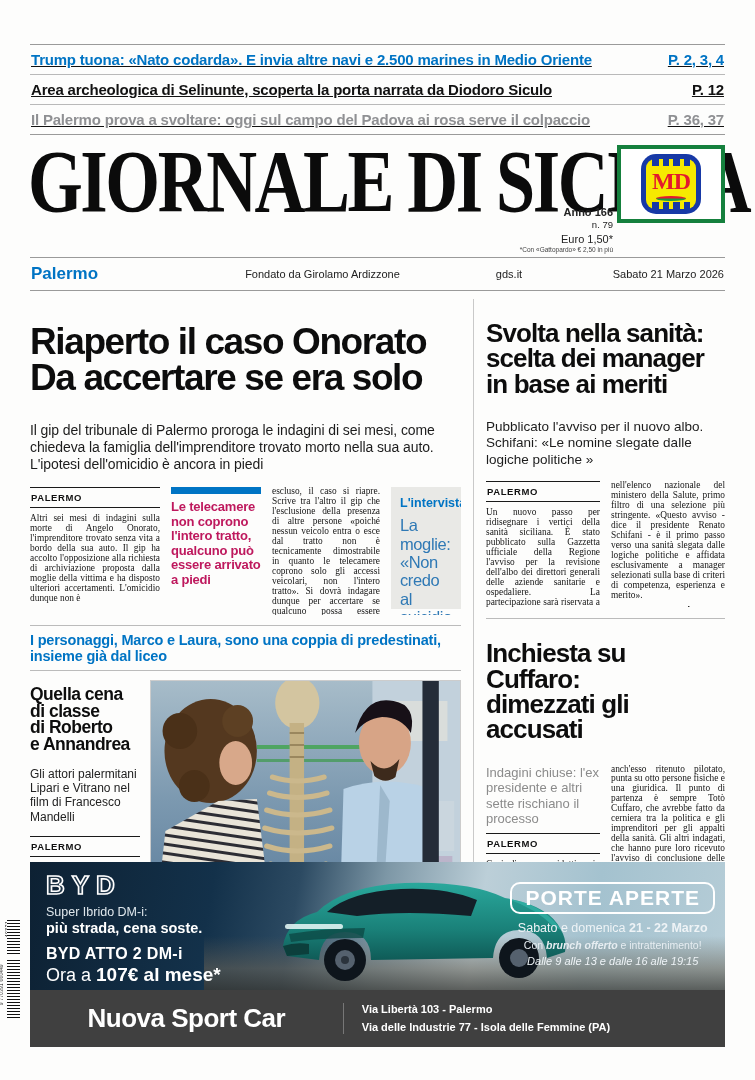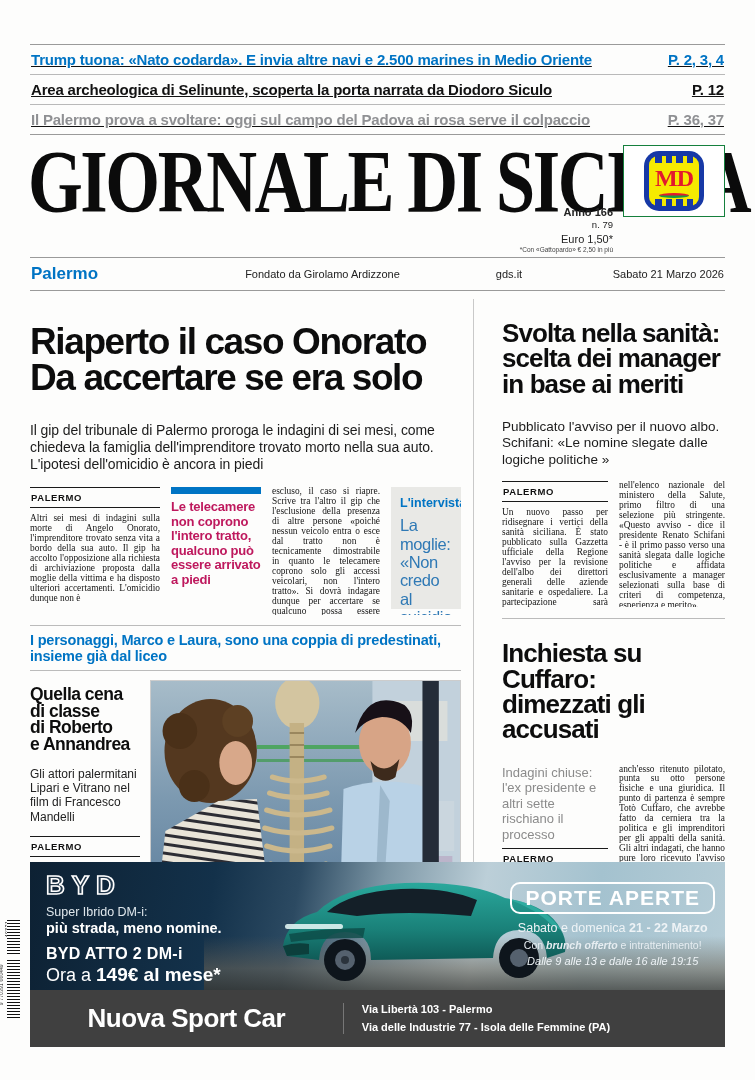--- a/index.html
+++ b/index.html
@@ -8,21 +8,21 @@
   
   .briefs{margin:44px 30px 0;border-top:1px solid #9a9a9a;text-decoration:underline;}
   .brief-row{display:flex;justify-content:space-between;align-items:center;padding:6px 1px;border-bottom:1px solid #b9b9b9;font-weight:bold;font-size:15px;letter-spacing:-0.2px;}
   .brief-row:last-child{border-bottom:1px solid #9a9a9a;}
   .c-blue{color:#0074c4}.c-black{color:#121212}.c-gray{color:#8f9093}
   .brief-page{white-space:nowrap;margin-left:16px;}
 
   
   .masthead{position:relative;margin:8px 30px 0;height:108px;}
   .mast-title{position:absolute;left:-2px;top:-12px;font-family:"Liberation Serif",serif;font-weight:bold;font-size:88px;letter-spacing:-3px;white-space:nowrap;color:#0b0b0b;transform:scale(0.80,1.0);transform-origin:left top;}
-  .logo-box{position:absolute;right:0;top:2px;width:100px;height:70px;border:1px solid #15803d;background:#fff;display:flex;align-items:center;justify-content:center;}
+  .logo-box{position:absolute;right:0;top:2px;width:100px;height:70px;border:4px solid #15803d;background:#fff;display:flex;align-items:center;justify-content:center;}
   .md-logo{width:60px;height:60px;background:#1739a6;border-radius:15px;position:relative;display:flex;align-items:center;justify-content:center;}
   .md-inner{position:absolute;inset:5px;background:#f6ea00;border-radius:9px;}
   .md-teeth{position:absolute;left:11px;right:11px;height:8px;display:flex;gap:4px;z-index:2;}
   .md-teeth.t{top:4px}.md-teeth.b{bottom:4px}
   .md-teeth i{flex:1;background:#1739a6;}
   .md-text{position:relative;z-index:3;color:#e3192e;font-family:"Liberation Serif",serif;font-weight:bold;font-size:24px;letter-spacing:-1px;margin-top:-6px;}
   .md-swoosh{position:absolute;z-index:3;bottom:13px;left:50%;transform:translateX(-50%);width:30px;height:5px;border-radius:50%;background:linear-gradient(#e3192e 0 2px,#169e3e 3px 5px);}
   .anno{position:absolute;right:112px;top:62px;text-align:right;line-height:1.3;color:#222;}
   .anno-l1{font-weight:bold;font-size:11px;}
   .anno-l2{font-size:9.5px;}
@@ -32,21 +32,21 @@
   
   .dateline{margin:6px 30px 0;border-top:1px solid #9a9a9a;border-bottom:1px solid #9a9a9a;display:flex;align-items:center;padding:6px 1px;font-size:11px;color:#222;height:20px;}
   .dl-edition{width:170px;color:#0074c4;font-weight:bold;font-size:17px;}
   .dl-founded{flex:1;text-align:center;}
   .dl-site{width:130px;text-align:center;}
   .dl-date{width:150px;text-align:right;}
 
   
   .main{display:grid;grid-template-columns:443px 1fr;margin:8px 30px 0;height:572px;overflow:hidden;}
   .lcol{padding-right:12px;}
-  .rcol{border-left:1px solid #c9c9c9;padding-left:28px;}
+  .rcol{border-left:1px solid #c9c9c9;padding-left:12px;}
 
   .hl-multiline{white-space:pre-line;}
   .lead-hl{font-size:37px;font-weight:bold;line-height:0.99;letter-spacing:-1.4px;color:#0d0d0d;}
   .standfirst{margin-top:10px;font-size:14px;line-height:1.22;color:#1c1c1c;letter-spacing:-0.1px;}
   .lead-cols{display:grid;grid-template-columns:130px 90px 108px 1fr;column-gap:11px;margin-top:10px;height:128px;overflow:hidden;}
   .kicker{font-size:9.5px;font-weight:bold;letter-spacing:0.6px;border-top:1.5px solid #1a1a1a;border-bottom:1px solid #1a1a1a;padding:4px 1px;margin-bottom:6px;color:#111;}
   .bodytext{font-family:"Liberation Serif",serif;font-size:9.4px;line-height:1.06;text-align:justify;color:#151515;}
   .byline{text-align:right;font-size:9.5px;font-weight:bold;margin-top:3px;color:#111;}
   .byline .pg{color:#41668c;margin-left:4px;}
   .pq-bar{height:7px;background:#0074c4;margin-bottom:6px;}
@@ -296,24 +296,24 @@
 
   </section>
 </main>
 
 <div class="ad">
   <div class="ad-main">
     <div class="ad-road"></div>
     <div class="byd-block">
       <div class="byd-logo">BYD</div>
       <div class="byd-tag1">Super Ibrido DM-i:</div>
-      <div class="byd-tag2">più strada, meno nomine.</div>
+      <div class="byd-tag2">più strada, cena soste.</div>
       <div class="byd-model">BYD ATTO 2 DM-i</div>
       <div class="byd-offer">
-        <span>Ora a </span><b>149€ al mese*</b>
+        <span>Ora a </span><b>107€ al mese*</b>
       </div>
     </div>
     <svg class="car" width="310" height="118" viewBox="0 0 310 118">
       <defs>
         <linearGradient id="carb" x1="0" y1="0" x2="0" y2="1">
           <stop offset="0" stop-color="#2aa89c"></stop>
             <stop offset="0.6" stop-color="#1a8179"></stop>
             <stop offset="1" stop-color="#0f5b57"></stop>
         </linearGradient>
       </defs>

